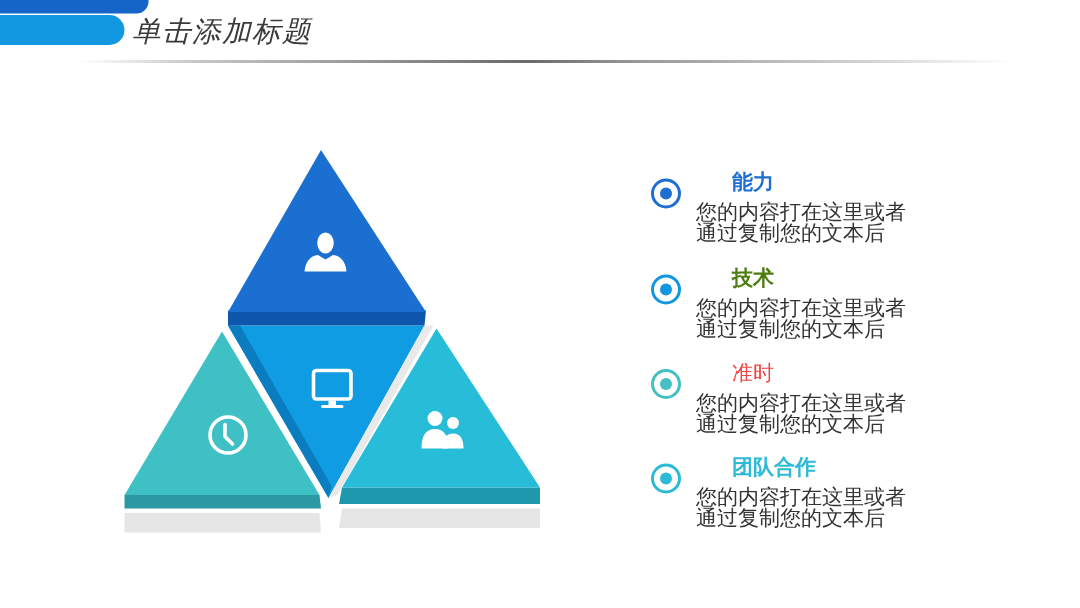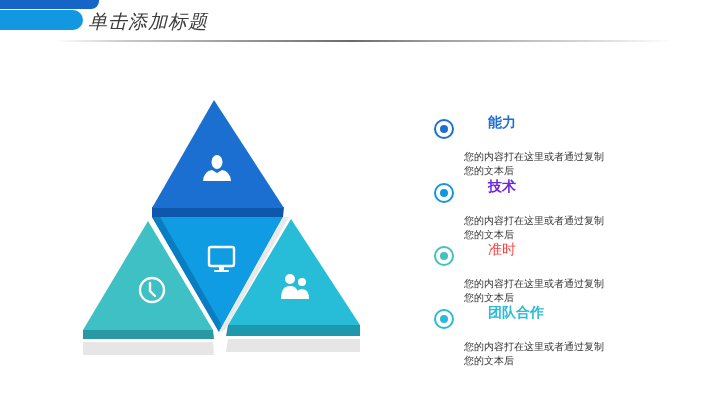--- a/index.html
+++ b/index.html
@@ -36,22 +36,22 @@
     }
     .item .bullet .dot {
       position: absolute; left: 4px; top: 4px; width: 8px; height: 8px; border-radius: 50%;
     }
     .item .label {
       position: absolute; left: 30px; top: 0; font-size: 14px; font-weight: bold; line-height: 18px;
       white-space: nowrap;
       margin-left: 24px;
     }
     .item .desc {
-      position: absolute; left: 30px; top: 37px; width: 140px;
-      font-size: 10px; line-height: 14px; color: #333; 
+      position: absolute; left: 30px; top: 22px; width: 140px;
+      font-size: 14px; line-height: 14px; color: #333; 
     }
   </style>
 </head>
 <body>
 
 <div class="hdr-bar-top"></div>
 <div class="hdr-bar-main"></div>
 <div class="title">单击添加标题</div>
 <div class="title-line"></div>
 
@@ -110,21 +110,21 @@
     <div class="dot" style="background:#1e6fd1;"></div>
   </div>
   <div class="label" style="color:#1e6fd1;">能力</div>
   <div class="desc">您的内容打在这里或者通过复制您的文本后</div>
 </div>
 
 <div class="item" style="top:177px;">
   <div class="bullet" style="border-color:#1296df;">
     <div class="dot" style="background:#1296df;"></div>
   </div>
-  <div class="label" style="color:#6d28d9;text-align:right;">技术</div>
+  <div class="label" style="color:#4d7c0f;text-align:right;">技术</div>
   <div class="desc">您的内容打在这里或者通过复制您的文本后</div>
 </div>
 
 <div class="item" style="top:240px;">
   <div class="bullet" style="border-color:#45bfc1;">
     <div class="dot" style="background:#45bfc1;"></div>
   </div>
   <div class="label" style="color:#ef4444;font-weight:normal;">准时</div>
   <div class="desc">您的内容打在这里或者通过复制您的文本后</div>
 </div>

